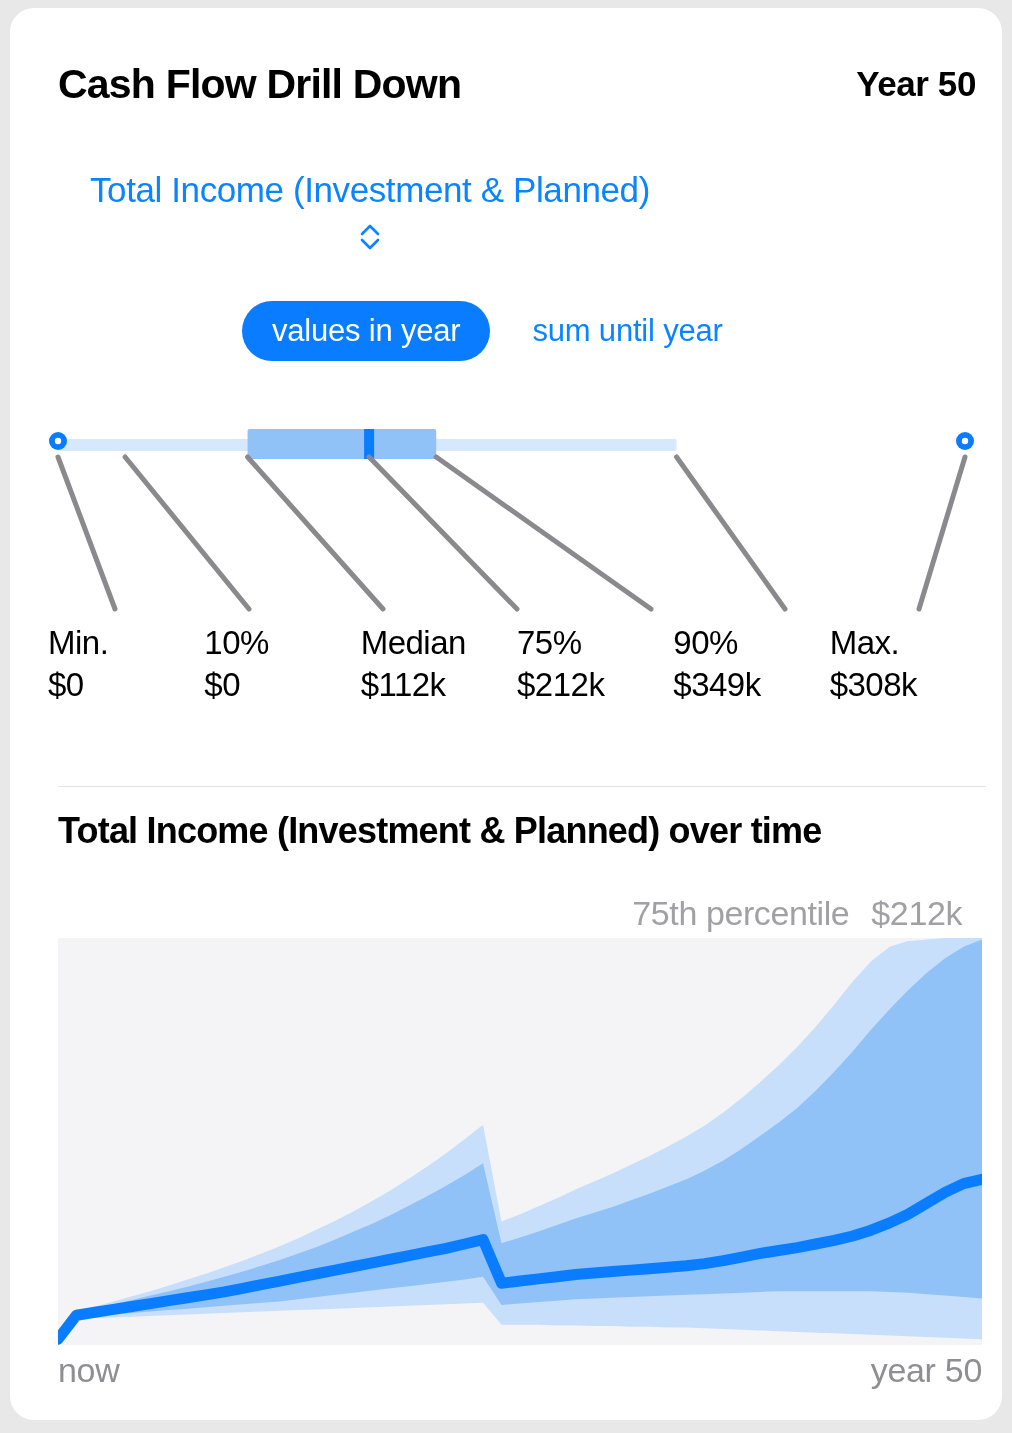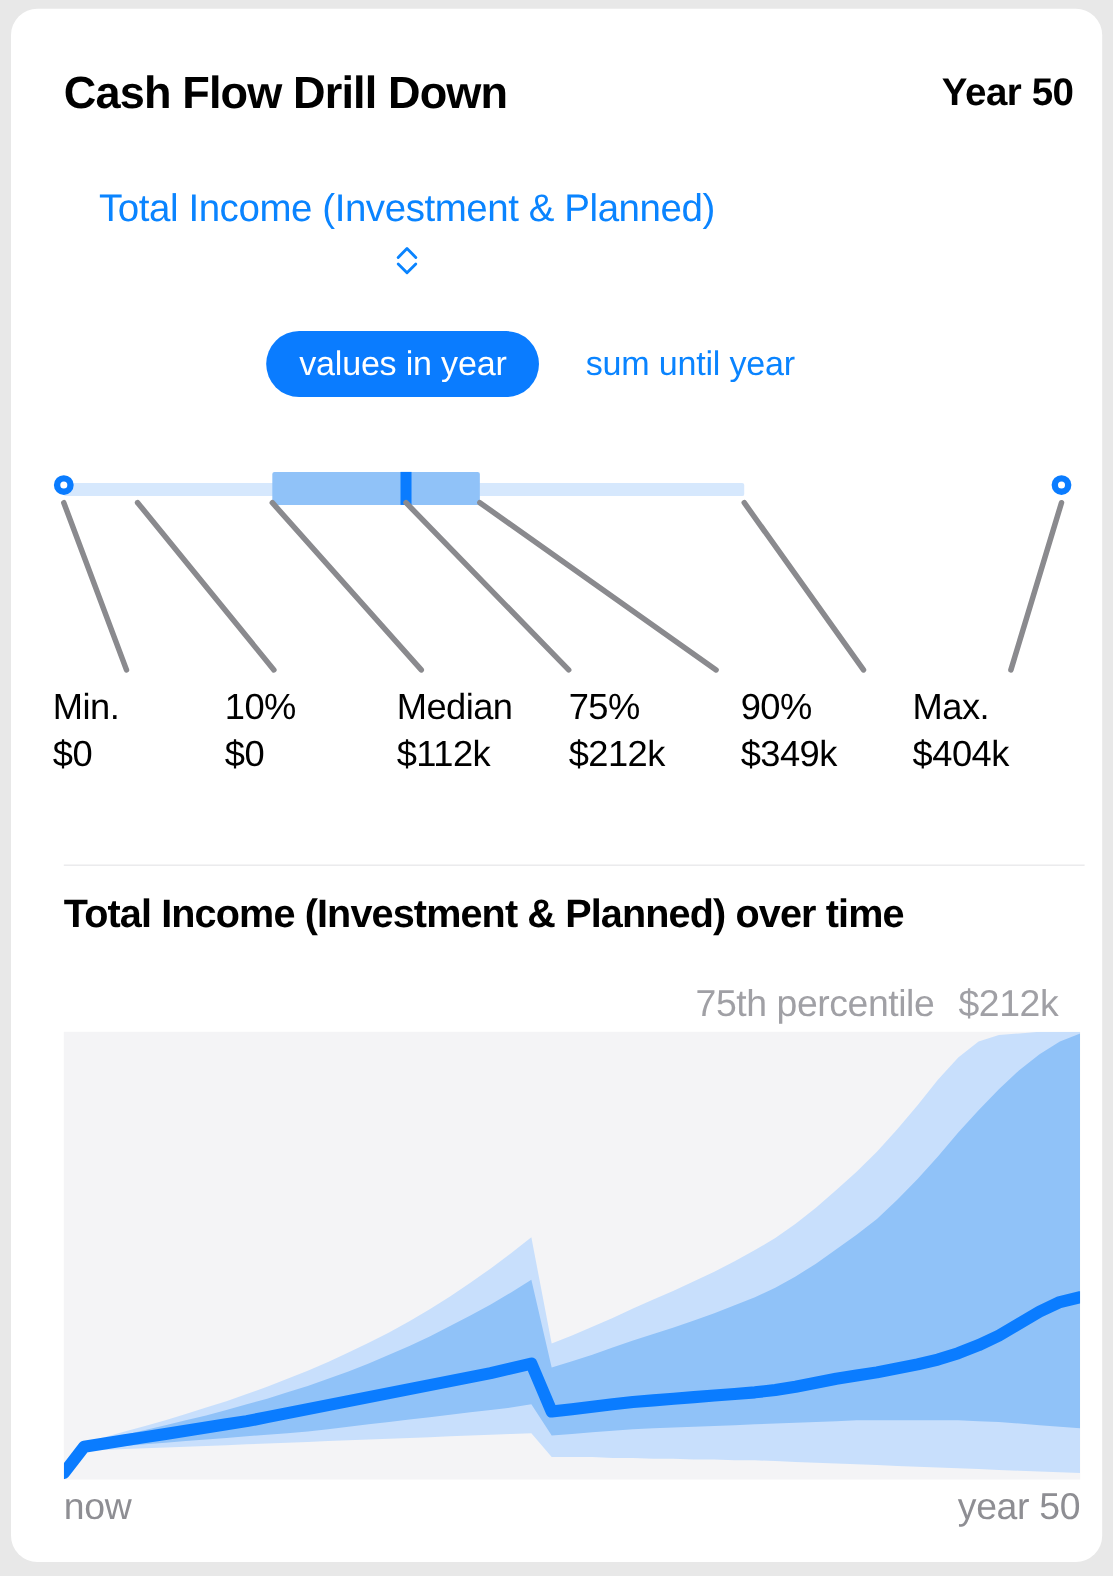--- a/index.html
+++ b/index.html
@@ -256,21 +256,21 @@
       <div class="plabel">
         <span class="pname">75%</span>
         <span class="pval">$212k</span>
       </div>
       <div class="plabel">
         <span class="pname">90%</span>
         <span class="pval">$349k</span>
       </div>
       <div class="plabel">
         <span class="pname">Max.</span>
-        <span class="pval">$404k</span>
+        <span class="pval">$308k</span>
       </div>
     </div>
 
     <div class="divider"></div>
 
     <div class="ts-title">Total Income (Investment &amp; Planned) over time</div>
 
     <div class="ts-legend">
       <span>75th percentile</span>
       <span>$212k</span>

